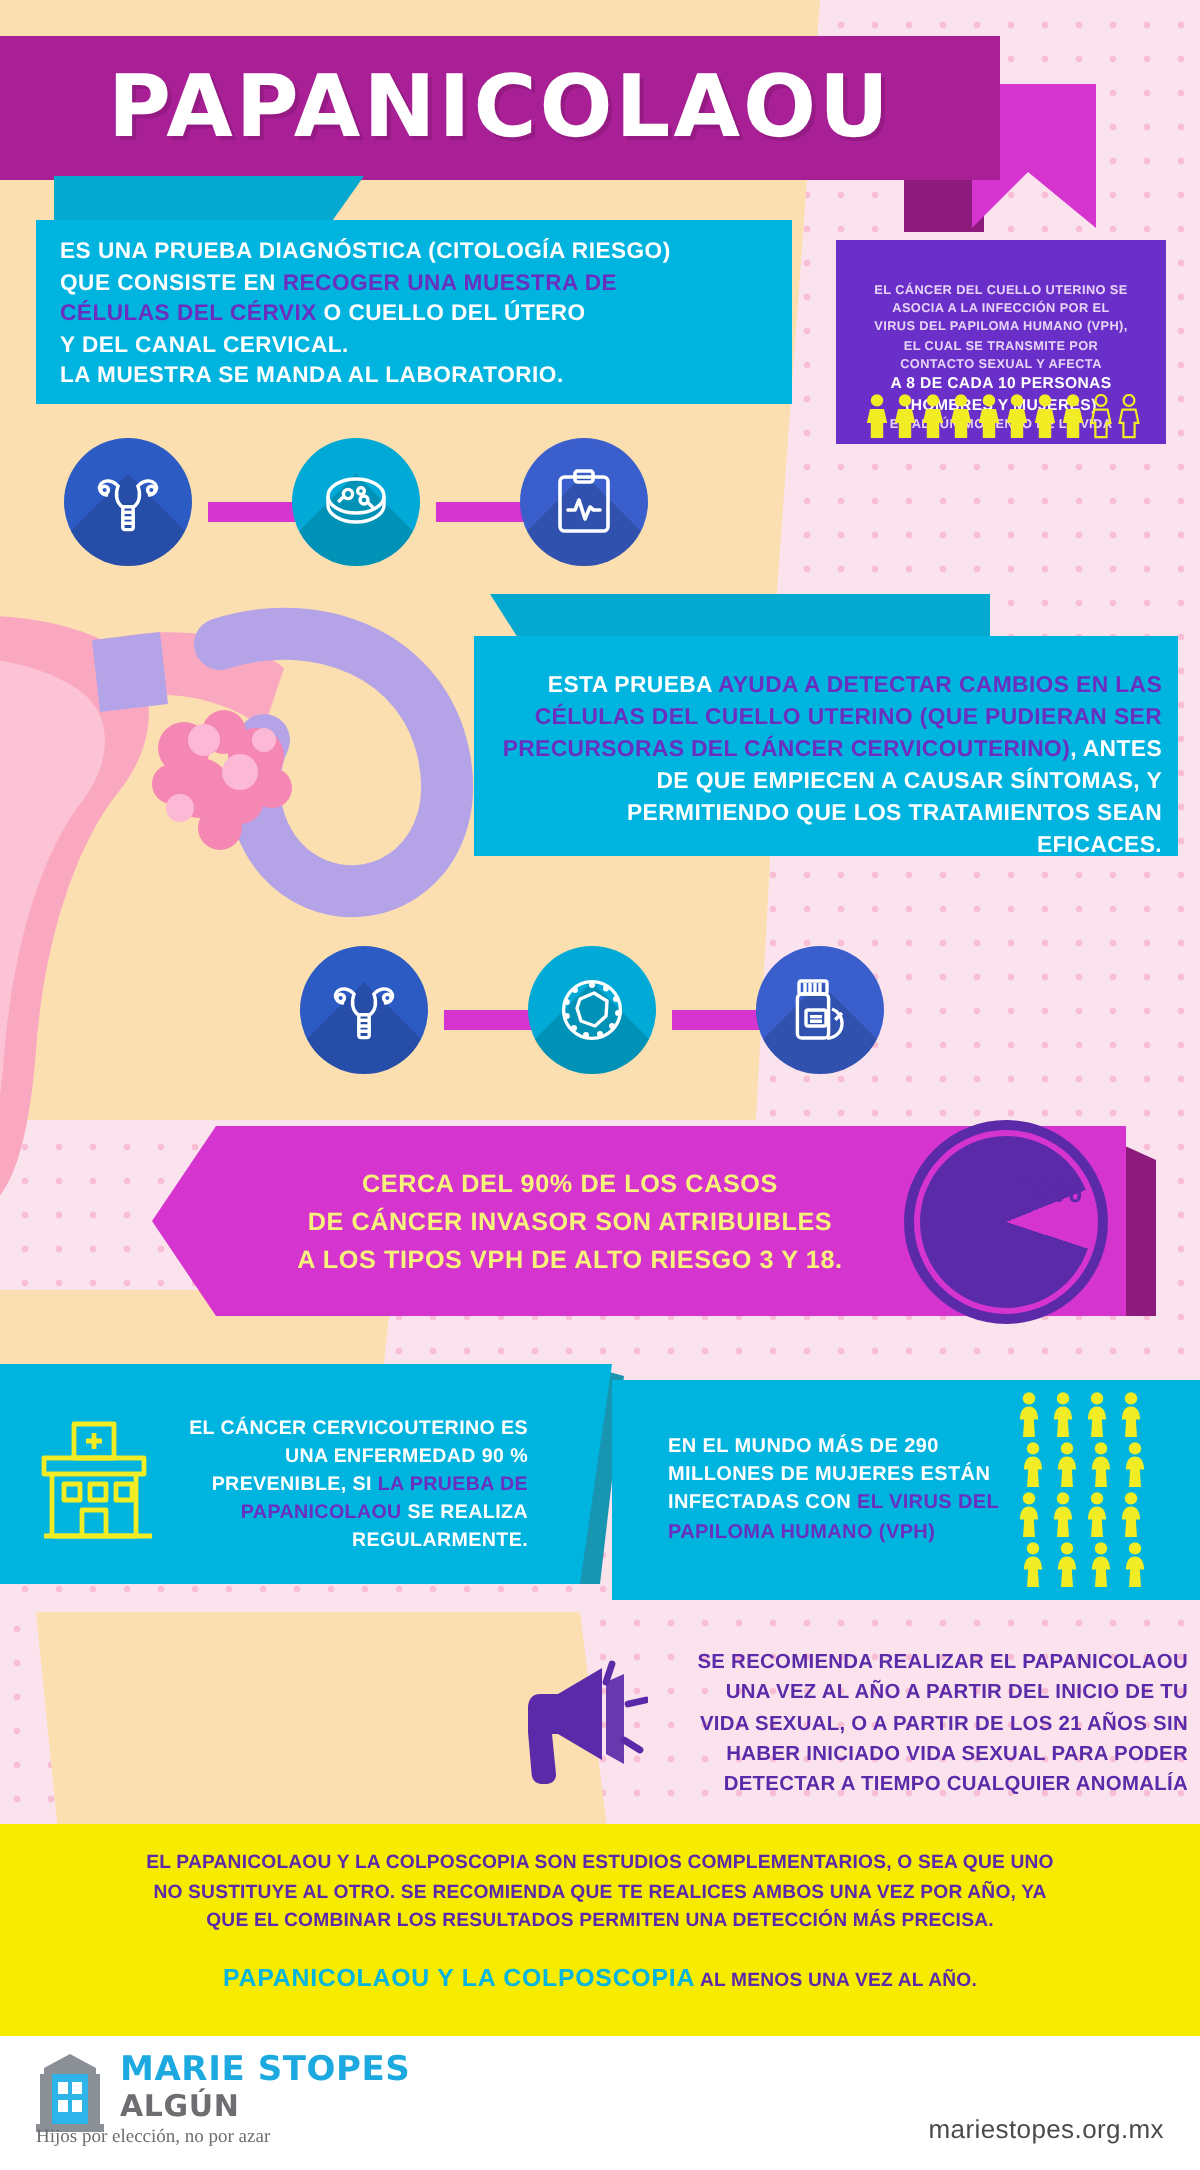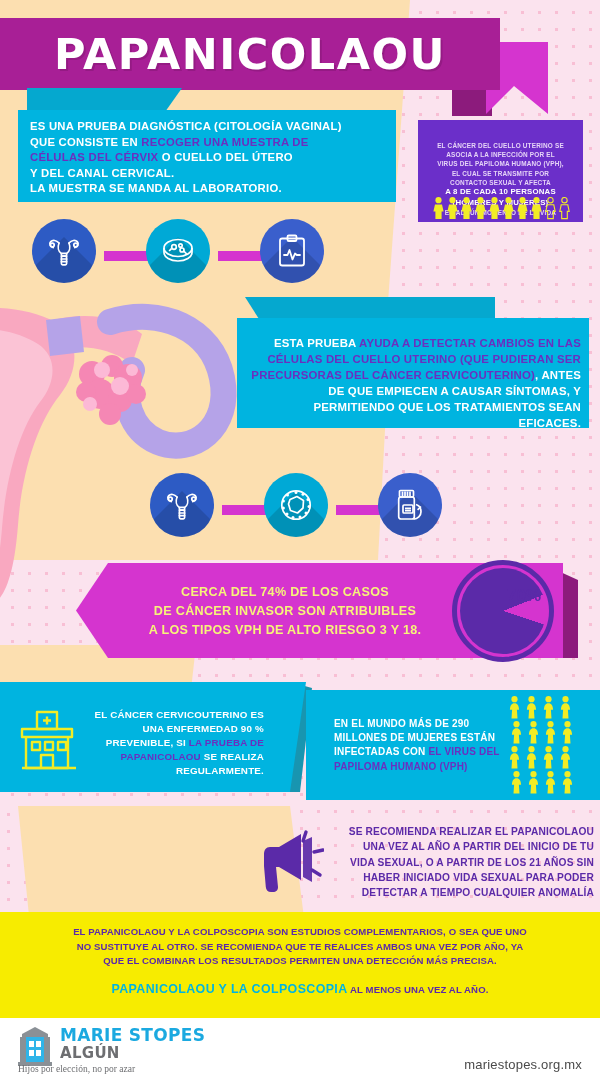--- a/index.html
+++ b/index.html
@@ -373,21 +373,21 @@
   </svg>
 
   <div class="ribbon-tail-shadow"></div>
   <div class="ribbon-tail"></div>
   <div class="title-banner"></div>
   <div class="title-text">PAPANICOLAOU</div>
 
   <div class="cyan-tab-1"></div>
   <div class="cyan-box-1"></div>
   <div class="cyan-box-1-text">
-    <div><span>ES UNA PRUEBA DIAGNÓSTICA (CITOLOGÍA VAGINAL)</span></div>
+    <div><span>ES UNA PRUEBA DIAGNÓSTICA (CITOLOGÍA RIESGO)</span></div>
     <div><span>QUE CONSISTE EN </span><span class="hl-purple">RECOGER UNA MUESTRA DE</span></div>
     <div><span class="hl-purple">CÉLULAS DEL CÉRVIX</span><span> O CUELLO DEL ÚTERO</span></div>
     <div><span>Y DEL CANAL CERVICAL.</span></div>
     <div><span>LA MUESTRA SE MANDA AL LABORATORIO.</span></div>
   </div>
 
   <div class="purple-box"></div>
   <div class="purple-box-text">
     <div>EL CÁNCER DEL CUELLO UTERINO SE</div>
     <div>ASOCIA A LA INFECCIÓN POR EL</div>
@@ -541,21 +541,21 @@
         <path d="M13 20.3h6M13 22.6h6"></path>
         <path d="M24 16.5c3 1 5 3.9 5 7.2 0 4.1-3.3 7.4-7.4 7.4"></path>
         <path d="M29 18.5l-3.4 3.4"></path>
       </g>
     </svg>
   </div>
 
   <div class="arrow-banner-shadow"></div>
   <div class="arrow-banner"></div>
   <div class="arrow-banner-text">
-    <div>CERCA DEL 74% DE LOS CASOS</div>
+    <div>CERCA DEL 90% DE LOS CASOS</div>
     <div>DE CÁNCER INVASOR SON ATRIBUIBLES</div>
     <div>A LOS TIPOS VPH DE ALTO RIESGO 3 Y 18.</div>
   </div>
   <div class="pie-wrap">
     <div class="pie-inner"></div>
     <div class="pie-ring"></div>
     <div class="pie-label">70%</div>
   </div>
 
   <div class="cyan-box-3-tab"></div>

